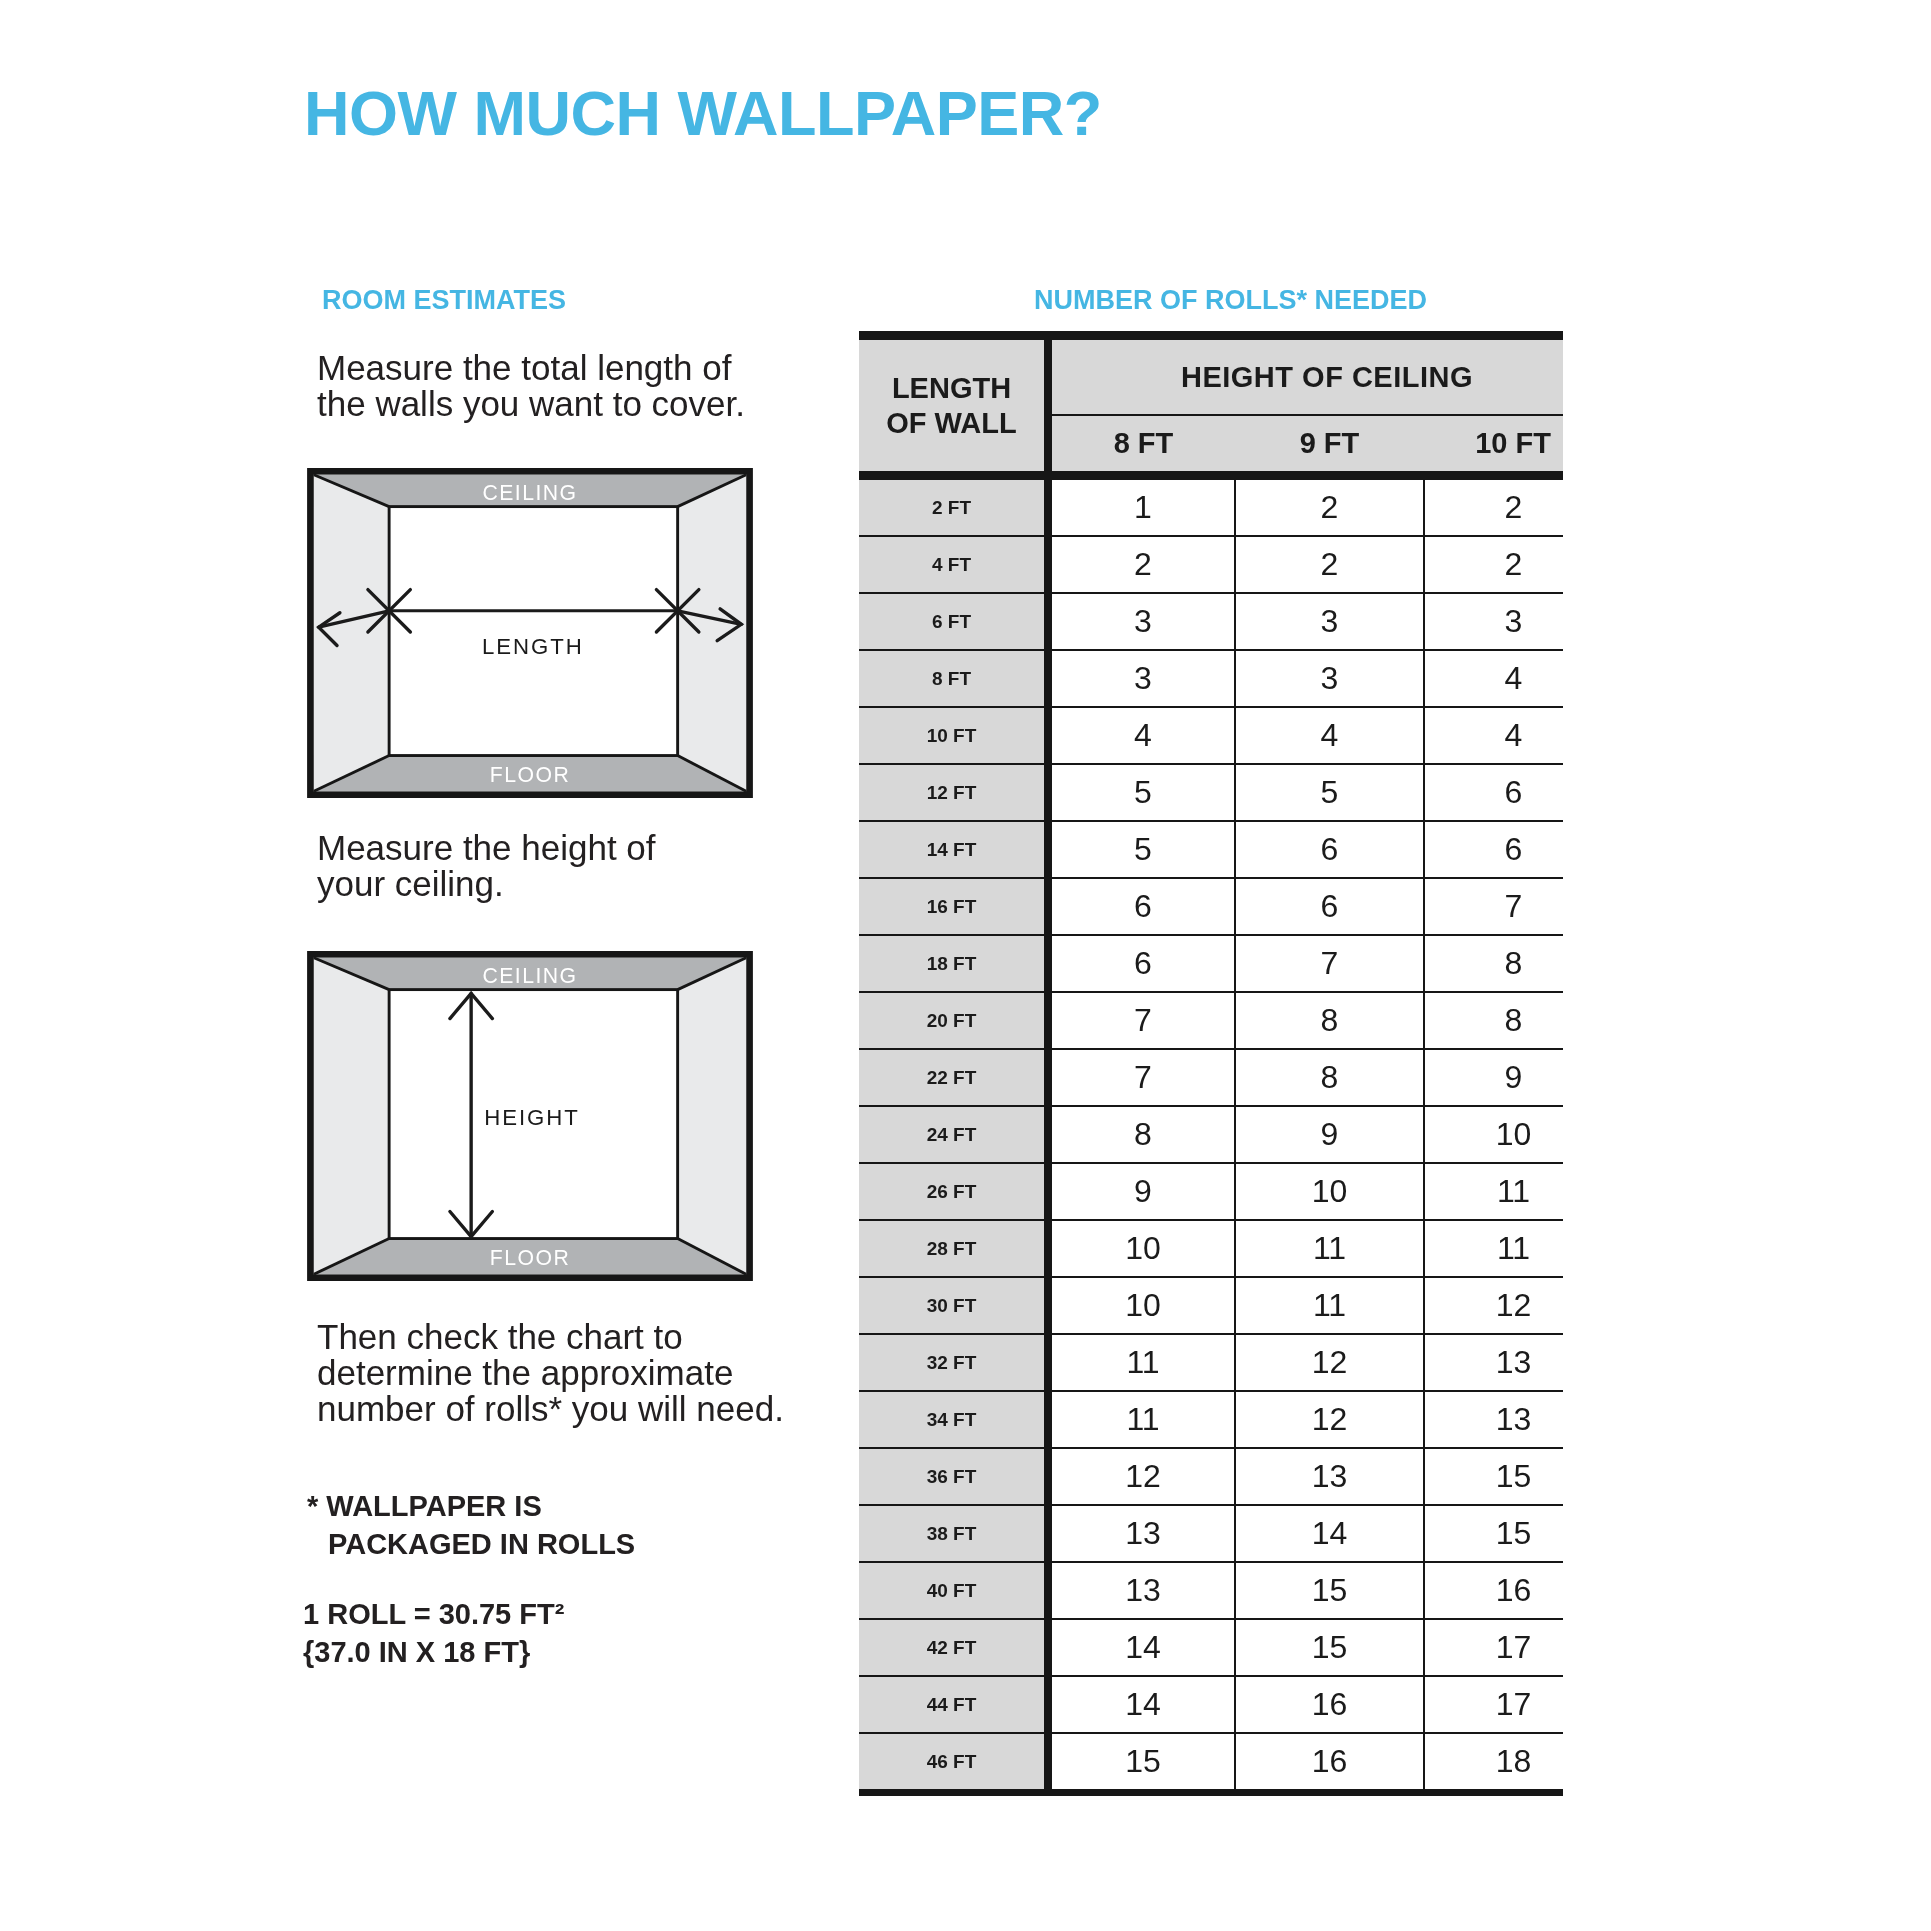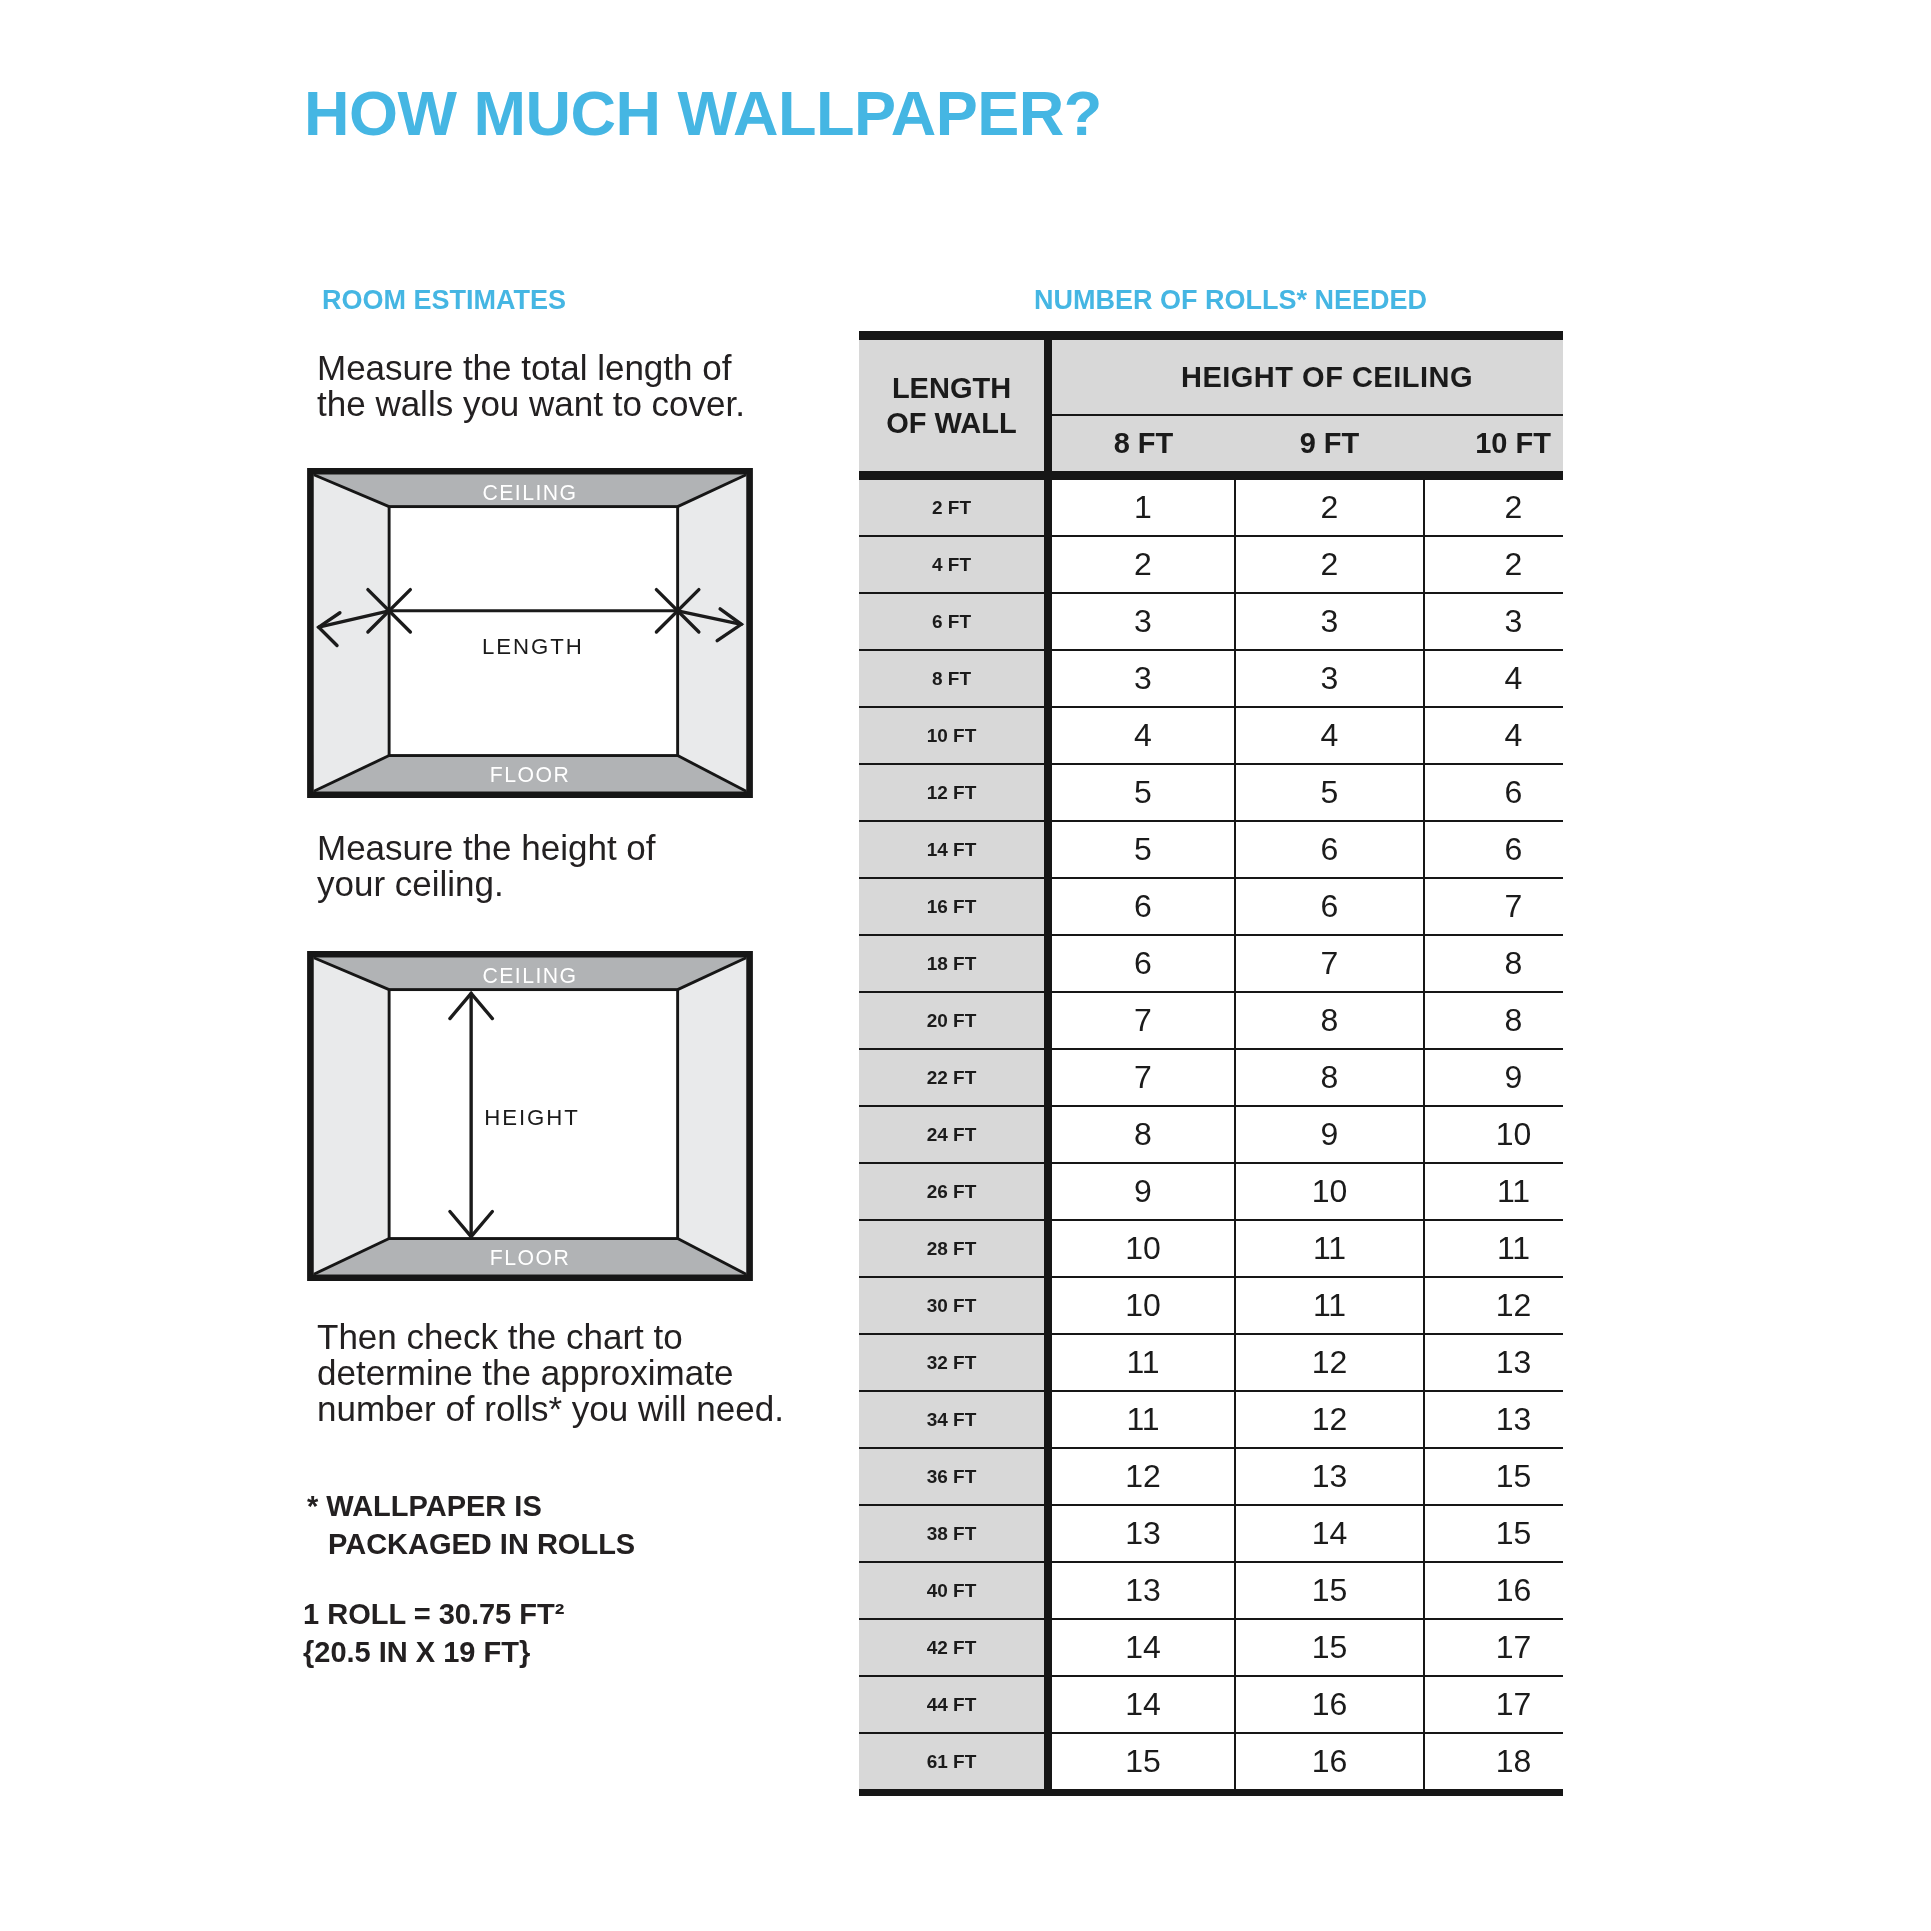--- a/index.html
+++ b/index.html
@@ -147,21 +147,21 @@
     <div>number of rolls* you will need.</div>
   </div>
 
   <div class="footnote">
     <div><span>*</span> <span>WALLPAPER IS</span></div>
     <div class="indent">PACKAGED IN ROLLS</div>
   </div>
 
   <div class="rollinfo">
     <div>1 ROLL = 30.75 FT²</div>
-    <div>{20.5 IN X 19 FT}</div>
+    <div>{37.0 IN X 18 FT}</div>
   </div>
 
   <div class="section-heading h-rolls">NUMBER OF ROLLS* NEEDED</div>
 
   <table class="rolls-table">
     <colgroup>
         <col class="c0">
         <col class="c1">
         <col class="c2">
         <col class="c3">
@@ -307,21 +307,21 @@
           <td class="val">15</td>
           <td class="val">17</td>
         </tr>
         <tr>
           <td class="rowlabel">44 FT</td>
           <td class="val">14</td>
           <td class="val">16</td>
           <td class="val">17</td>
         </tr>
         <tr>
-          <td class="rowlabel">61 FT</td>
+          <td class="rowlabel">46 FT</td>
           <td class="val">15</td>
           <td class="val">16</td>
           <td class="val">18</td>
         </tr>
       </tbody>
   </table>
 
 </div>
 
 

